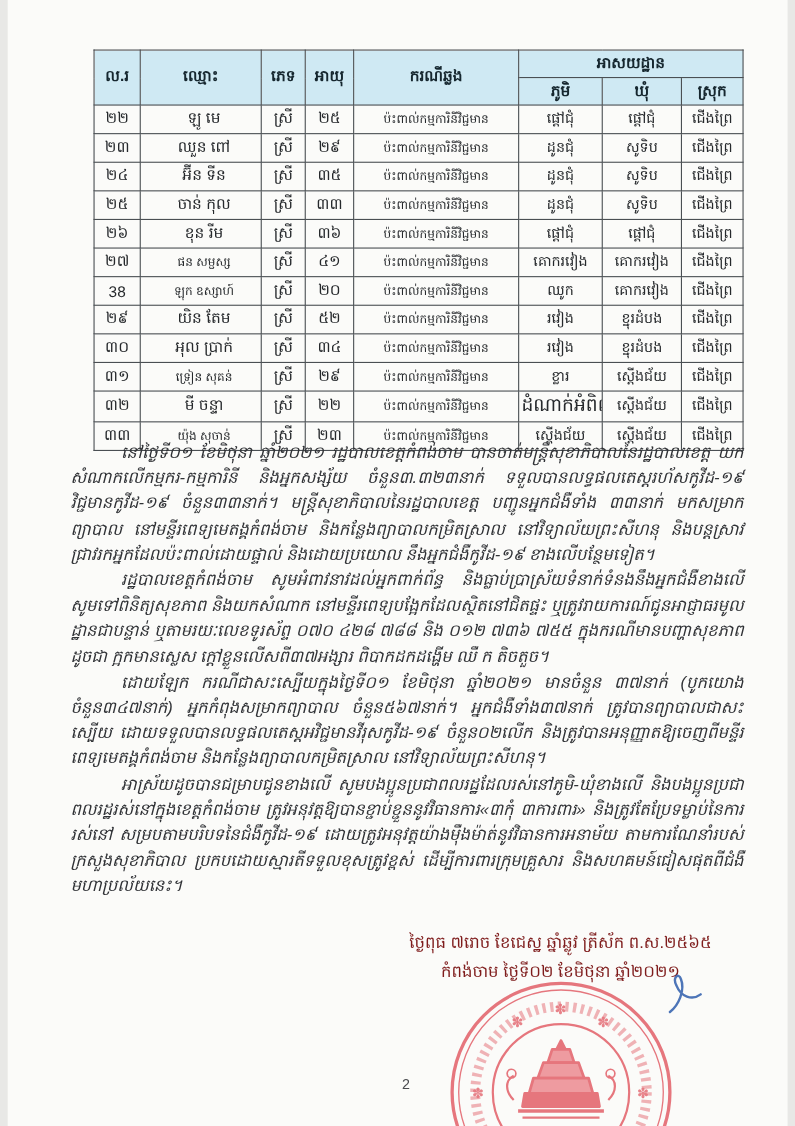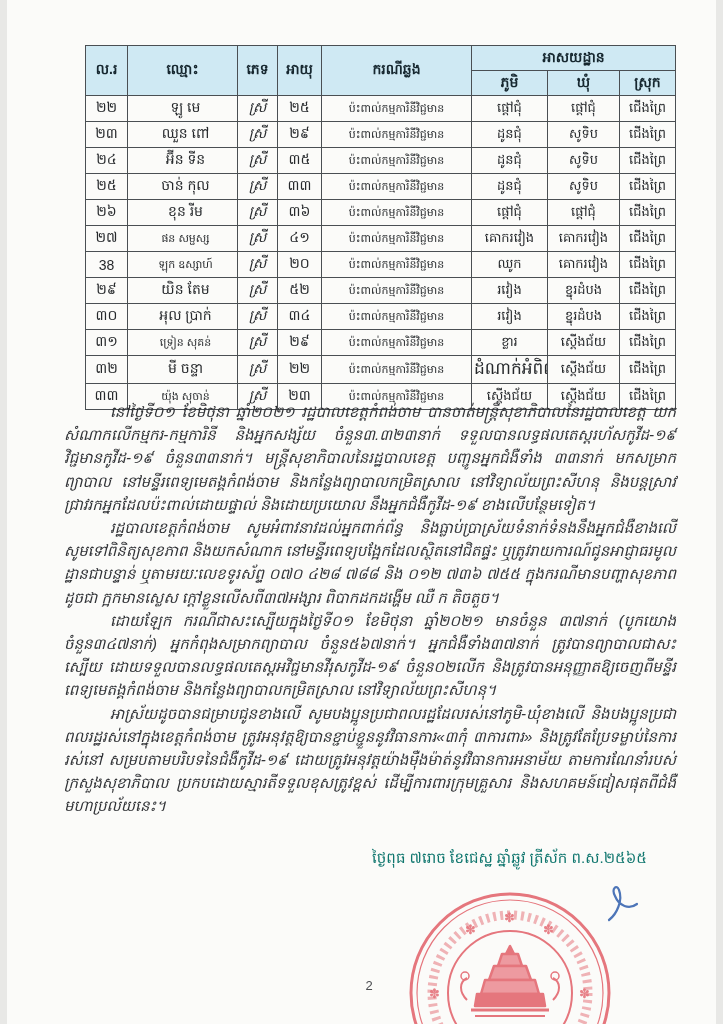--- a/index.html
+++ b/index.html
@@ -25,42 +25,42 @@
     overflow:hidden;white-space:nowrap;
     height:23px;
   }
   .doc-table th{
     background:#cfe9f3;
     font-weight:bold;color:#16272f;
     height:22px;
   }
   .col-no{width:42px;}
   .col-name{width:110px;}
-  .col-sex{width:40px;font-style:italic;}
+  .col-sex{width:40px;}
   .col-age{width:44px;}
   .col-case{width:150px;}
   .col-village{width:76px;}
   .col-commune{width:72px;}
   .col-district{width:56px;}
   .doc-table td.col-name{text-align:center;padding-left:8px;}
   .doc-table td.col-case{font-size:12.5px;}
   .doc-table td.col-village,.doc-table td.col-commune,.doc-table td.col-district{font-size:13px;}
   
   .body-text{
     position:absolute;left:57px;top:400px;width:612px;
     font-size:15px;line-height:23.2px;text-align:justify;
     color:#303236;
   }
   .body-text p{margin:0;text-indent:46px;font-style:italic;}
   
   .date-block{
     position:absolute;left:330px;top:845px;width:345px;
     text-align:center;z-index:4;
   }
-  .date-line{font-size:15px;color:#0f766e;line-height:26px;}
+  .date-line{font-size:15px;color:#7f1d1d;line-height:26px;}
   .signer{
     font-size:17px;font-weight:bold;color:#1c2a4a;
     line-height:26px;letter-spacing:.5px;
   }
   
   .stamp{
     position:absolute;left:398px;top:888px;width:210px;height:210px;
     z-index:5;opacity:.85;pointer-events:none;
   }
   .ink-swoosh{
@@ -230,20 +230,21 @@
 
   <div class="body-text">
     <p>នៅថ្ងៃទី០១ ខែមិថុនា ឆ្នាំ២០២១ រដ្ឋបាលខេត្តកំពង់ចាម បានចាត់មន្ត្រីសុខាភិបាលនៃរដ្ឋបាលខេត្ត យកសំណាកលើកម្មករ-កម្មការិនី និងអ្នកសង្ស័យ ចំនួន៣.៣២៣នាក់ ទទួលបានលទ្ធផលតេស្តរហ័សកូវីដ-១៩ វិជ្ជមានកូវីដ-១៩ ចំនួន៣៣នាក់។ មន្ត្រីសុខាភិបាលនៃរដ្ឋបាលខេត្ត បញ្ជូនអ្នកជំងឺទាំង ៣៣នាក់ មកសម្រាកព្យាបាល នៅមន្ទីរពេទ្យមេតង្គកំពង់ចាម និងកន្លែងព្យាបាលកម្រិតស្រាល នៅវិទ្យាល័យព្រះសីហនុ និងបន្តស្រាវជ្រាវរកអ្នកដែលប៉ះពាល់ដោយផ្ទាល់ និងដោយប្រយោល នឹងអ្នកជំងឺកូវីដ-១៩ ខាងលើបន្ថែមទៀត។</p>
     <p>រដ្ឋបាលខេត្តកំពង់ចាម សូមអំពាវនាវដល់អ្នកពាក់ព័ន្ធ និងធ្លាប់ប្រាស្រ័យទំនាក់ទំនងនឹងអ្នកជំងឺខាងលើ សូមទៅពិនិត្យសុខភាព និងយកសំណាក នៅមន្ទីរពេទ្យបង្អែកដែលស្ថិតនៅជិតផ្ទះ ឬត្រូវរាយការណ៍ជូនអាជ្ញាធរមូលដ្ឋានជាបន្ទាន់ ឬតាមរយៈលេខទូរស័ព្ទ ០៧០ ៤២៨ ៧៨៨ និង ០១២ ៧៣៦ ៧៥៥ ក្នុងករណីមានបញ្ហាសុខភាពដូចជា ក្អកមានស្លេស ក្តៅខ្លួនលើសពី៣៧អង្សារ ពិបាកដកដង្ហើម ឈឺ ក តិចតួច។</p>
     <p>ដោយឡែក ករណីជាសះស្បើយក្នុងថ្ងៃទី០១ ខែមិថុនា ឆ្នាំ២០២១ មានចំនួន ៣៧នាក់ (បូកយោងចំនួន៣៤៧នាក់) អ្នកកំពុងសម្រាកព្យាបាល ចំនួន៥៦៧នាក់។ អ្នកជំងឺទាំង៣៧នាក់ ត្រូវបានព្យាបាលជាសះស្បើយ ដោយទទួលបានលទ្ធផលតេស្តអវិជ្ជមានវីរុសកូវីដ-១៩ ចំនួន០២លើក និងត្រូវបានអនុញ្ញាតឱ្យចេញពីមន្ទីរពេទ្យមេតង្គកំពង់ចាម និងកន្លែងព្យាបាលកម្រិតស្រាល នៅវិទ្យាល័យព្រះសីហនុ។</p>
     <p>អាស្រ័យដូចបានជម្រាបជូនខាងលើ សូមបងប្អូនប្រជាពលរដ្ឋដែលរស់នៅភូមិ-ឃុំខាងលើ និងបងប្អូនប្រជាពលរដ្ឋរស់នៅក្នុងខេត្តកំពង់ចាម ត្រូវអនុវត្តឱ្យបានខ្ជាប់ខ្ជួននូវវិធានការ«៣កុំ ៣ការពារ» និងត្រូវតែប្រែទម្លាប់នៃការរស់នៅ សម្របតាមបរិបទនៃជំងឺកូវីដ-១៩ ដោយត្រូវអនុវត្តយ៉ាងម៉ឺងម៉ាត់នូវវិធានការអនាម័យ តាមការណែនាំរបស់ក្រសួងសុខាភិបាល ប្រកបដោយស្មារតីទទួលខុសត្រូវខ្ពស់ ដើម្បីការពារក្រុមគ្រួសារ និងសហគមន៍ជៀសផុតពីជំងឺមហាប្រល័យនេះ។</p>
   </div>
 
   <div class="date-block">
     <div class="date-line">ថ្ងៃពុធ ៧រោច ខែជេស្ឋ ឆ្នាំឆ្លូវ ត្រីស័ក ព.ស.២៥៦៥</div>
+    <div class="date-line">កំពង់ចាម ថ្ងៃទី០២ ខែមិថុនា ឆ្នាំ២០២១</div>
   </div>
 
   <svg class="ink-swoosh" viewBox="0 0 40 46">
     <path d="M6 40 C 14 34, 20 20, 16 10 C 14 4, 8 8, 12 16 C 16 26, 26 30, 34 24" fill="none" stroke="#3a66b0" stroke-width="2.2" stroke-linecap="round" opacity="0.9"></path>
   </svg>
 
   <svg class="stamp" viewBox="0 0 210 210">
     <g stroke="#e25f68" fill="none">
       <circle cx="105" cy="105" r="99" stroke-width="3"></circle>
       <circle cx="105" cy="105" r="93" stroke-width="1.2"></circle>

